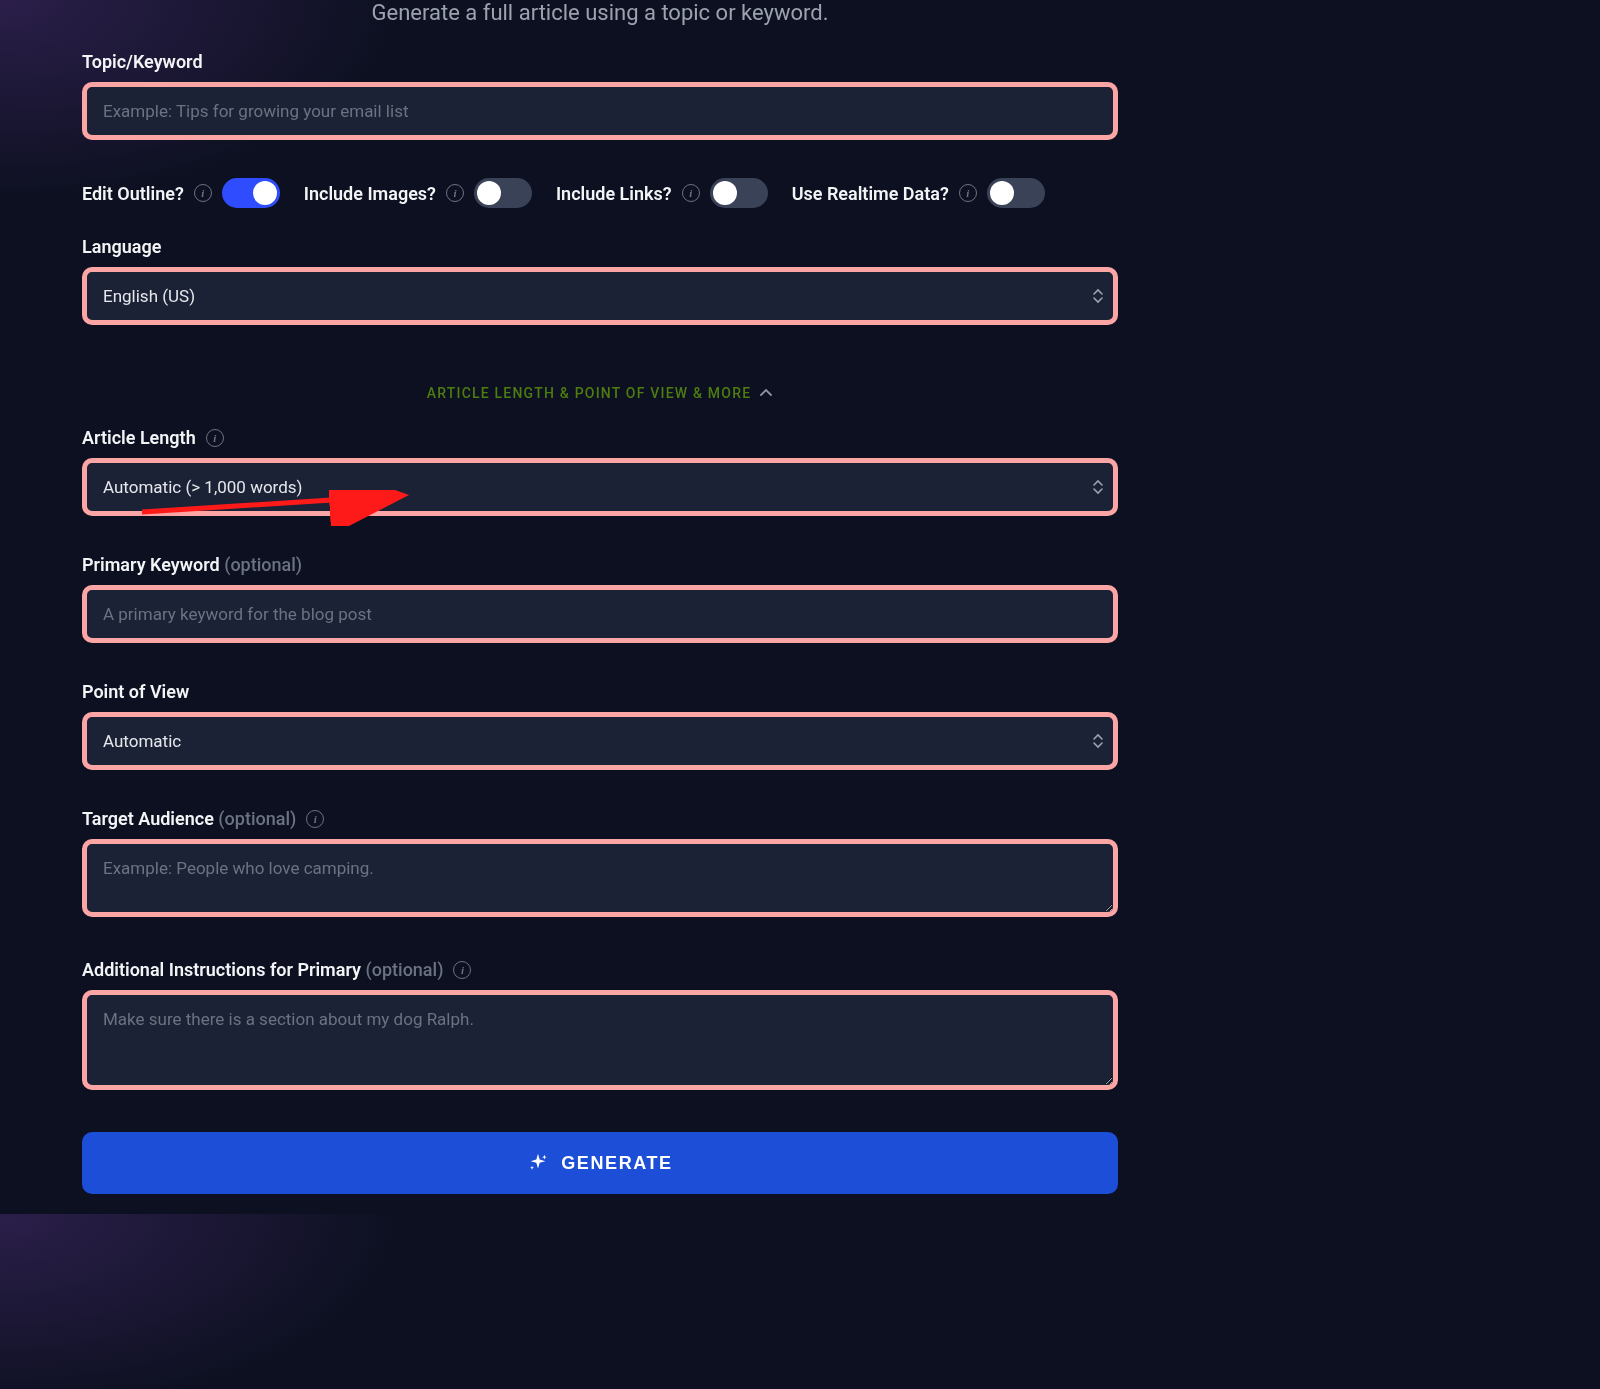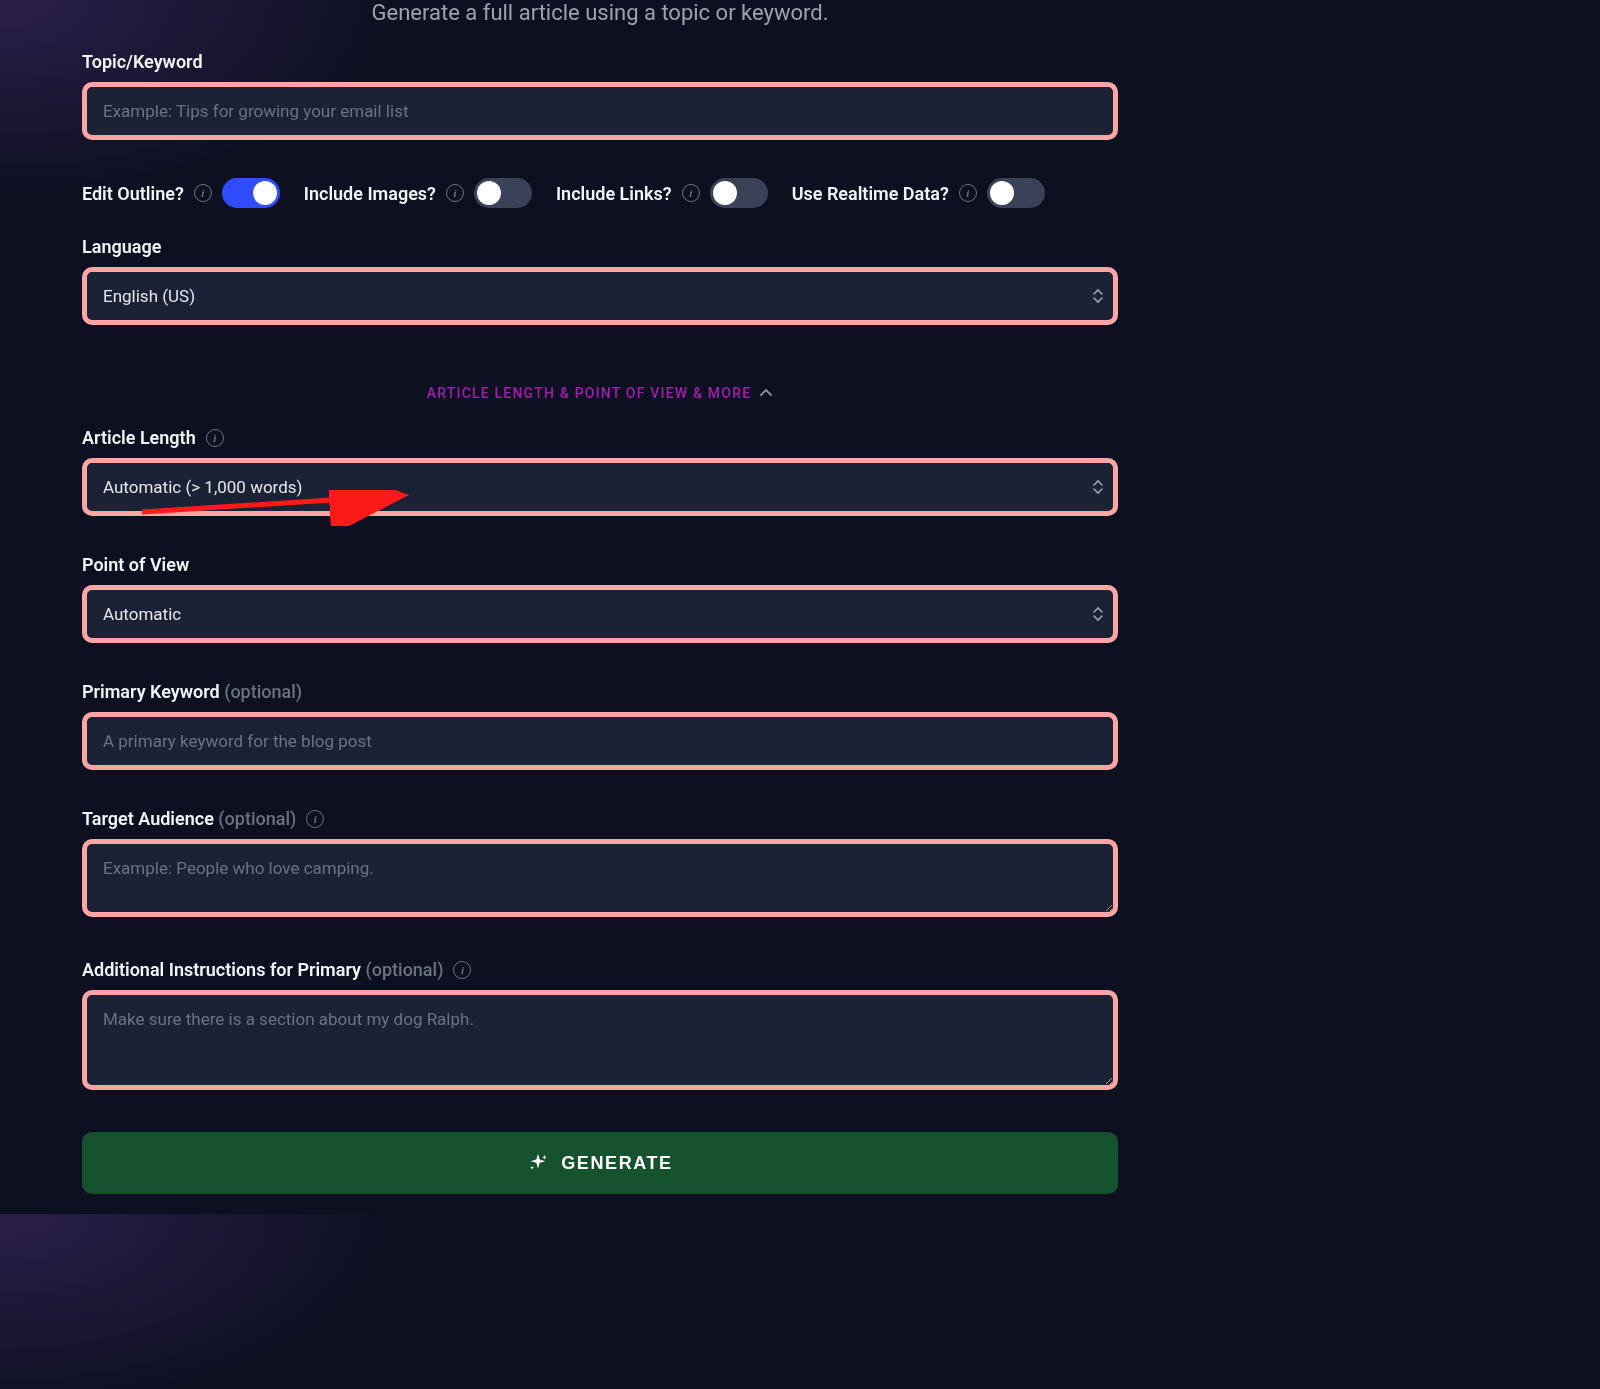--- a/index.html
+++ b/index.html
@@ -108,21 +108,21 @@
     border-radius: 50%;
     position: absolute;
     top: 3px; left: 3px;
     transition: left .15s;
   }
   .switch.on .knob { left: 31px; }
   .two-col { display: flex; gap: 34px; }
   .two-col > * { flex:1; }
   .expander {
     text-align: center;
-    color: #a21caf;
+    color: #4d7c0f;
     font-size: 14px;
     letter-spacing: 1.2px;
     font-weight: 500;
     margin: 22px 0 26px 0;
     cursor: pointer;
     display:flex;
     align-items:center;
     justify-content:center;
     gap:8px;
     position: relative;
@@ -130,21 +130,21 @@
   .expander .chev { display:inline-block; }
   .arrow-annot {
     position: absolute;
     left: 60px;
     top: 254px;
     pointer-events: none;
     z-index: 5;
   }
   .generate-btn {
     width: 100%;
-    background: #14532d;
+    background: #1d4ed8;
     color: #fff;
     border: none;
     border-radius: 10px;
     padding: 20px;
     font-size: 18px;
     font-weight: 700;
     letter-spacing: 1.6px;
     cursor: pointer;
     display: flex;
     align-items: center;
@@ -243,49 +243,49 @@
               <path d="M2 6 L6 2 L10 6" stroke="#9ca3af" stroke-width="1.6" fill="none" stroke-linecap="round"></path>
             </svg>
           <svg width="12" height="8" viewBox="0 0 12 8">
               <path d="M2 2 L6 6 L10 2" stroke="#9ca3af" stroke-width="1.6" fill="none" stroke-linecap="round"></path>
             </svg>
         </span>
       </div>
     </div>
 
     <div class="field">
+      <div class="label-row">
+        <label class="label">
+          <span>Primary Keyword</span>
+          <span class="optional">(optional)</span>
+        </label>
+      </div>
+      <input class="text-input" type="text" placeholder="A primary keyword for the blog post" style="">
+    </div>
+
+    <div class="field">
       <label class="label">Point of View</label>
       <div class="select-wrap">
         <select class="select">
           <option>Automatic</option>
         </select>
         <span class="select-chevrons">
           <svg width="12" height="8" viewBox="0 0 12 8">
               <path d="M2 6 L6 2 L10 6" stroke="#9ca3af" stroke-width="1.6" fill="none" stroke-linecap="round"></path>
             </svg>
           <svg width="12" height="8" viewBox="0 0 12 8">
               <path d="M2 2 L6 6 L10 2" stroke="#9ca3af" stroke-width="1.6" fill="none" stroke-linecap="round"></path>
             </svg>
         </span>
       </div>
     </div>
 
     <div class="field">
       <div class="label-row">
         <label class="label">
-          <span>Primary Keyword</span>
-          <span class="optional">(optional)</span>
-        </label>
-      </div>
-      <input class="text-input" type="text" placeholder="A primary keyword for the blog post" style="">
-    </div>
-
-    <div class="field">
-      <div class="label-row">
-        <label class="label">
           <span>Target Audience</span>
           <span class="optional">(optional)</span>
         </label>
         <span class="info-icon">i</span>
       </div>
       <textarea class="textarea" placeholder="Example: People who love camping." style=""></textarea>
     </div>
 
     <div class="field">
       <div class="label-row">

